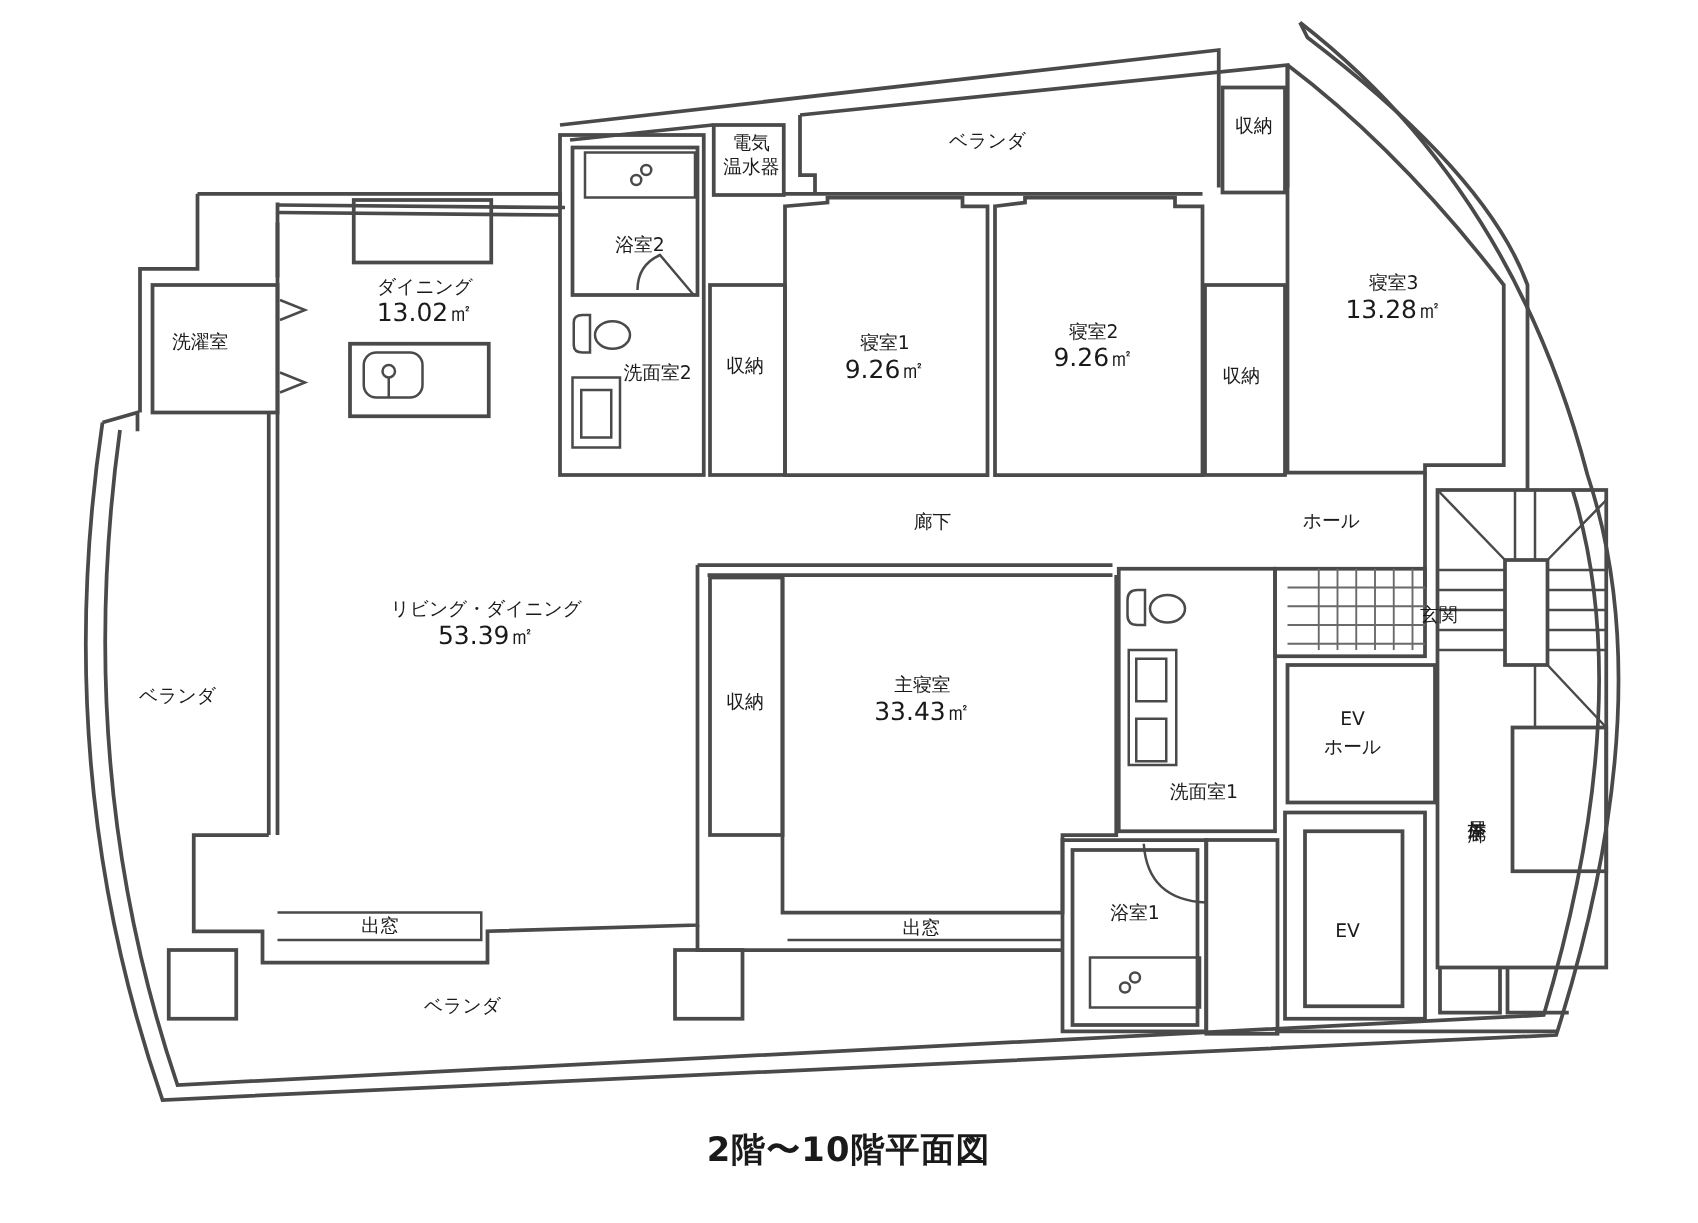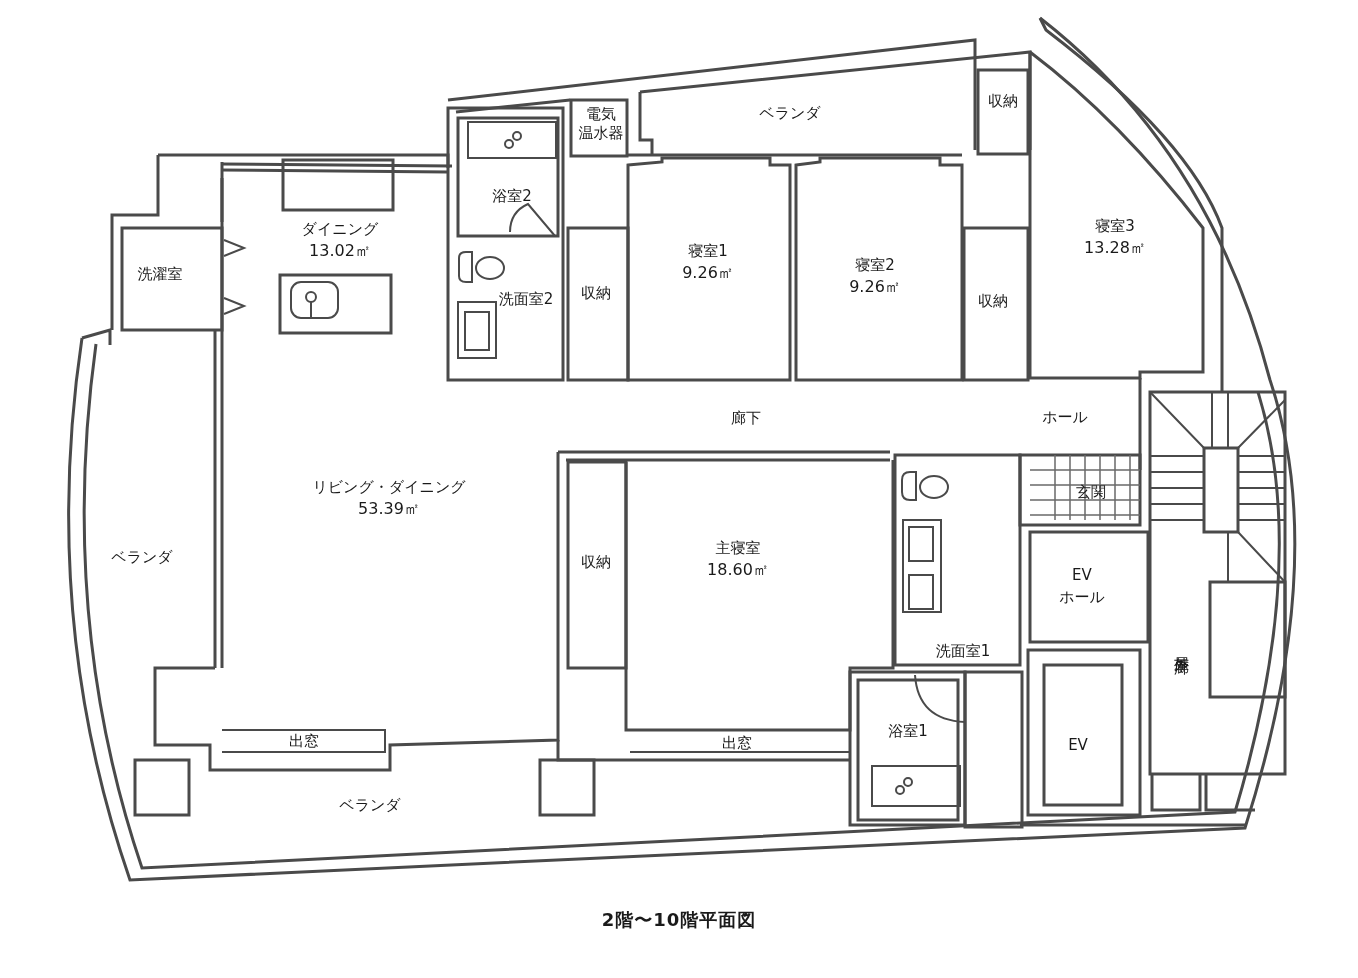--- a/index.html
+++ b/index.html
@@ -4,24 +4,24 @@
 <style>
   html, body { margin: 0; padding: 0; background: #ffffff; }
   body { width: 1358px; height: 978px; position: relative; overflow: hidden;
          font-family: "DejaVu Sans", "Liberation Sans", sans-serif; color: #1a1a1a; }
   #plan { position: absolute; left: 0; top: 0; width: 1358px; height: 978px; }
   #plan .w { fill: none; stroke: #4a4a4a; stroke-width: 3; stroke-linejoin: miter; }
   #plan .t { fill: none; stroke: #4a4a4a; stroke-width: 2; }
   #plan .g { fill: none; stroke: #6a6a6a; stroke-width: 1.5; }
   .lbl { position: absolute; transform: translate(-50%, -50%); text-align: center;
          font-size: 15px; line-height: 21px; white-space: nowrap; font-weight: 500; }
-  .lbl .area { display: block; font-size: 16px; }
+  .lbl .area { display: block; font-size: 20px; }
   .vert { writing-mode: vertical-rl; letter-spacing: 1px; }
   .caption { position: absolute; left: 50%; top: 920px; transform: translate(-50%, -50%);
-             font-size: 18px; font-weight: bold; letter-spacing: 1px; white-space: nowrap; }
+             font-size: 27px; font-weight: bold; letter-spacing: 1px; white-space: nowrap; }
 </style>
 </head>
 <body>
 
 <svg id="plan" viewBox="0 0 1358 978" xmlns="http://www.w3.org/2000/svg">
 
   <g>
     <path class="w" d="M 82 338 Q 40 620 130 880 L 1245 828 Q 1330 560 1270 380 Q 1210 150 1040 18"></path>
     <path class="w" d="M 96 344 Q 58 620 142 868 L 1235 812 Q 1310 560 1258 392"></path>
     <path class="w" d="M 1040 18 L 1046 30 Q 1190 140 1222 228 L 1222 392"></path>
@@ -146,44 +146,44 @@
 <div class="lbl" style="left:790px;top:113px">ベランダ</div>
 <div class="lbl" style="left:304px;top:741px">出窓</div>
 <div class="lbl" style="left:737px;top:743px">出窓</div>
 <div class="lbl" style="left:512px;top:196px">浴室2</div>
 <div class="lbl" style="left:526px;top:299px">洗面室2</div>
 <div class="lbl" style="left:601px;top:124px;line-height:19px">
   <span style="display:block">電気</span>
     <span style="display:block">温水器</span>
 </div>
 <div class="lbl" style="left:596px;top:293px">収納</div>
-<div class="lbl" style="left:708px;top:262px">
+<div class="lbl" style="left:708px;top:285px">
   <span>寝室1</span>
   <span class="area"><span>9.26</span><span>㎡</span></span>
 </div>
 <div class="lbl" style="left:875px;top:276px">
   <span>寝室2</span>
   <span class="area"><span>9.26</span><span>㎡</span></span>
 </div>
 <div class="lbl" style="left:993px;top:301px">収納</div>
 <div class="lbl" style="left:1003px;top:101px">収納</div>
 <div class="lbl" style="left:1115px;top:237px">
   <span>寝室3</span>
   <span class="area"><span>13.28</span><span>㎡</span></span>
 </div>
 <div class="lbl" style="left:746px;top:418px">廊下</div>
 <div class="lbl" style="left:1065px;top:417px">ホール</div>
 <div class="lbl" style="left:596px;top:562px">収納</div>
 <div class="lbl" style="left:738px;top:559px">
   <span>主寝室</span>
-  <span class="area"><span>18.60</span><span>㎡</span></span>
+  <span class="area"><span>33.43</span><span>㎡</span></span>
 </div>
-<div class="lbl" style="left:963px;top:651px">洗面室1</div>
+<div class="lbl" style="left:963px;top:634px">洗面室1</div>
 <div class="lbl" style="left:908px;top:731px">浴室1</div>
-<div class="lbl" style="left:1091px;top:492px">玄関</div>
+<div class="lbl" style="left:1151px;top:492px">玄関</div>
 <div class="lbl" style="left:1082px;top:586px;line-height:22px">
   <span style="display:block">EV</span>
     <span style="display:block">ホール</span>
 </div>
 <div class="lbl" style="left:1078px;top:745px">EV</div>
 <div class="lbl vert" style="left:1181px;top:647px">屋外廊下</div>
 
 <div class="caption">2階〜10階平面図</div>
 
 </body></html>

